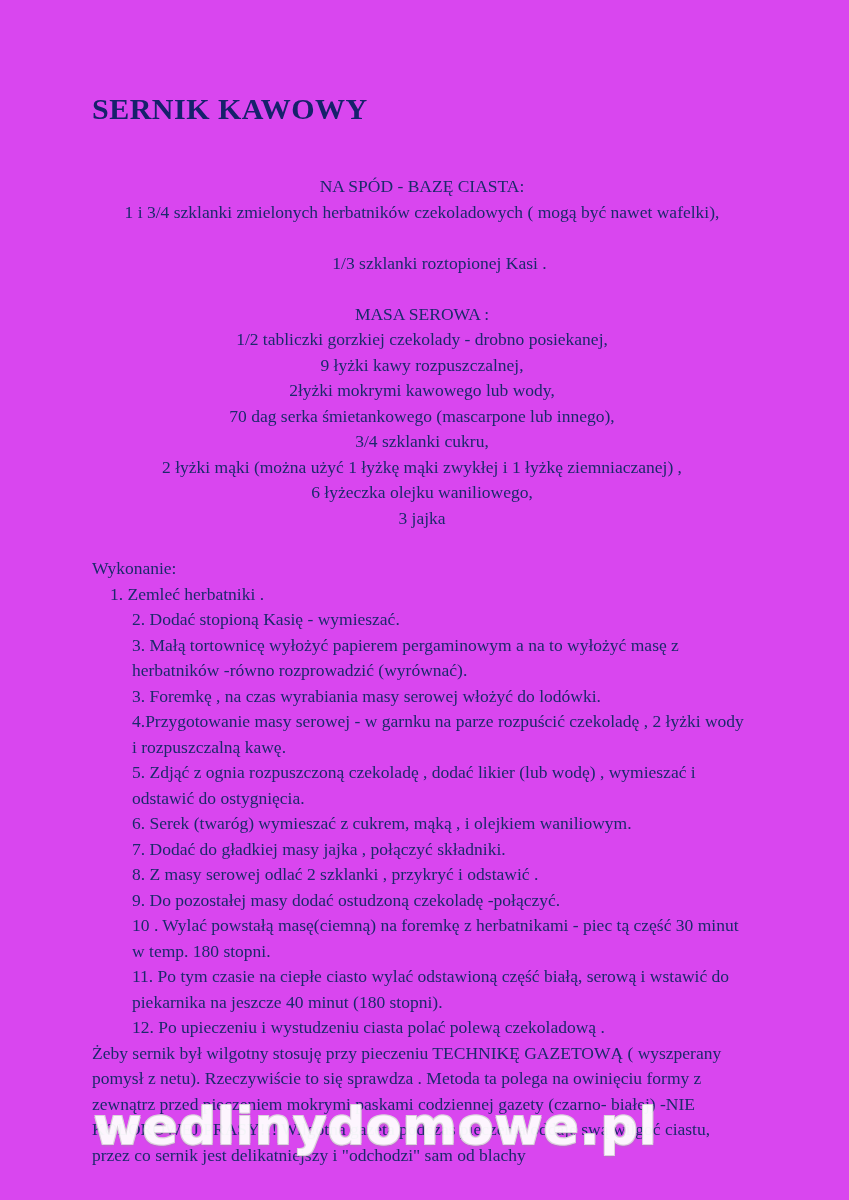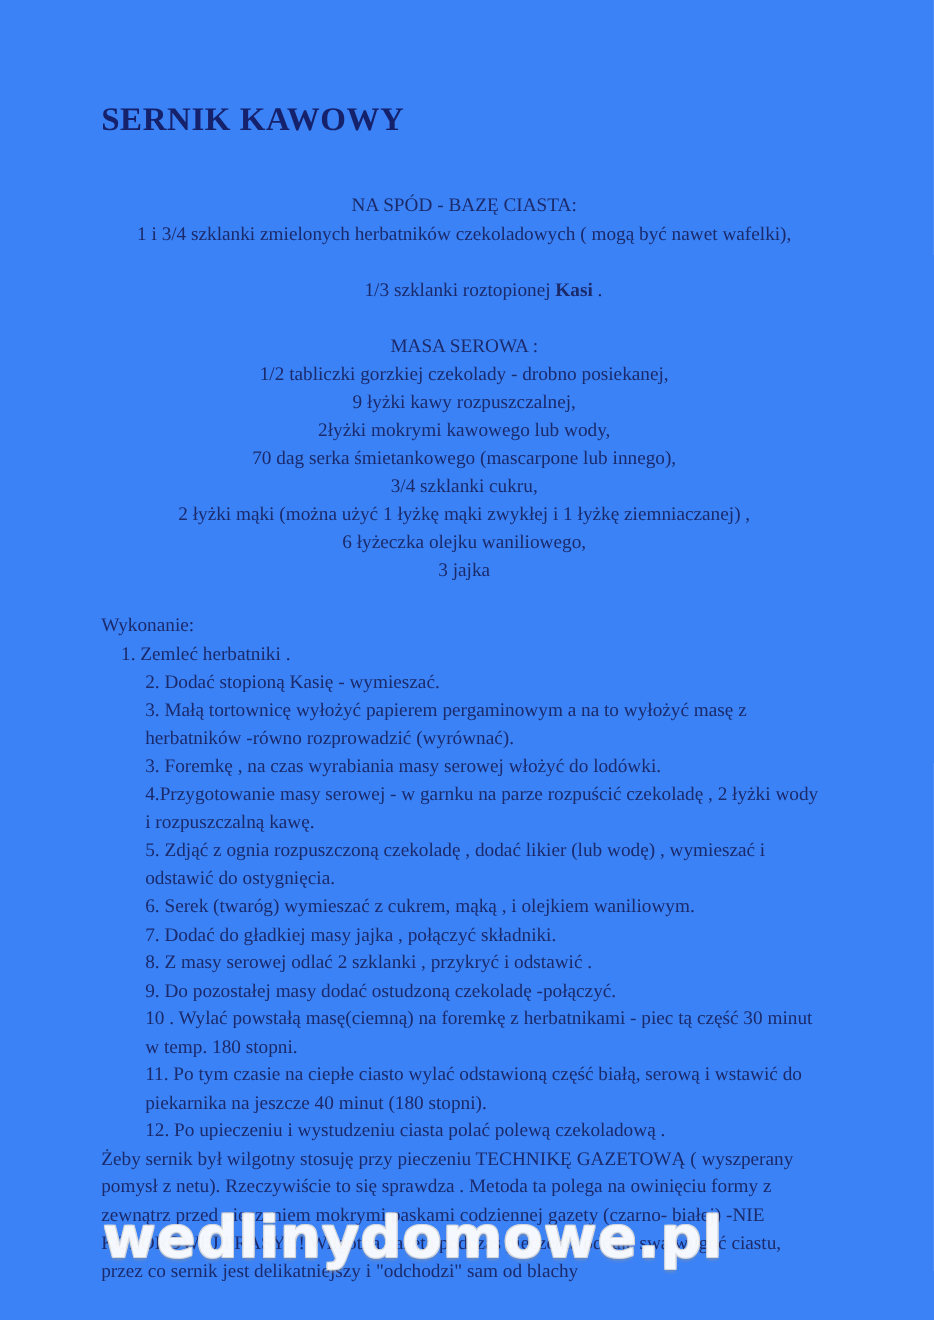--- a/index.html
+++ b/index.html
@@ -4,21 +4,21 @@
 <style>
   html, body {
     margin: 0;
     padding: 0;
     background: #ffffff;
   }
   .page {
     position: relative;
     width: 849px;
     height: 1200px;
-    background: #3b82f6;
+    background: #d946ef;
     overflow: hidden;
     font-family: "Liberation Serif", serif;
     color: #1b2a6b;
   }
   .content {
     position: absolute;
     left: 92px;
     top: 92px;
     width: 660px;
   }
@@ -57,21 +57,21 @@
   }
   .steps {
     margin-left: 40px;
     font-family: Liberation Serif, serif;
   }
   .steps .line {
     font-size: 17.5px;
     line-height: 25.5px;
   }
   .bold-inline {
-    font-weight: bold;
+    font-weight: normal;
     margin-top: 14px;
   }
   .watermark {
     position: absolute;
     left: 0;
     top: 1096px;
     width: 751px;
     text-align: center;
     font-family: "DejaVu Sans", sans-serif;
     font-size: 52px;

